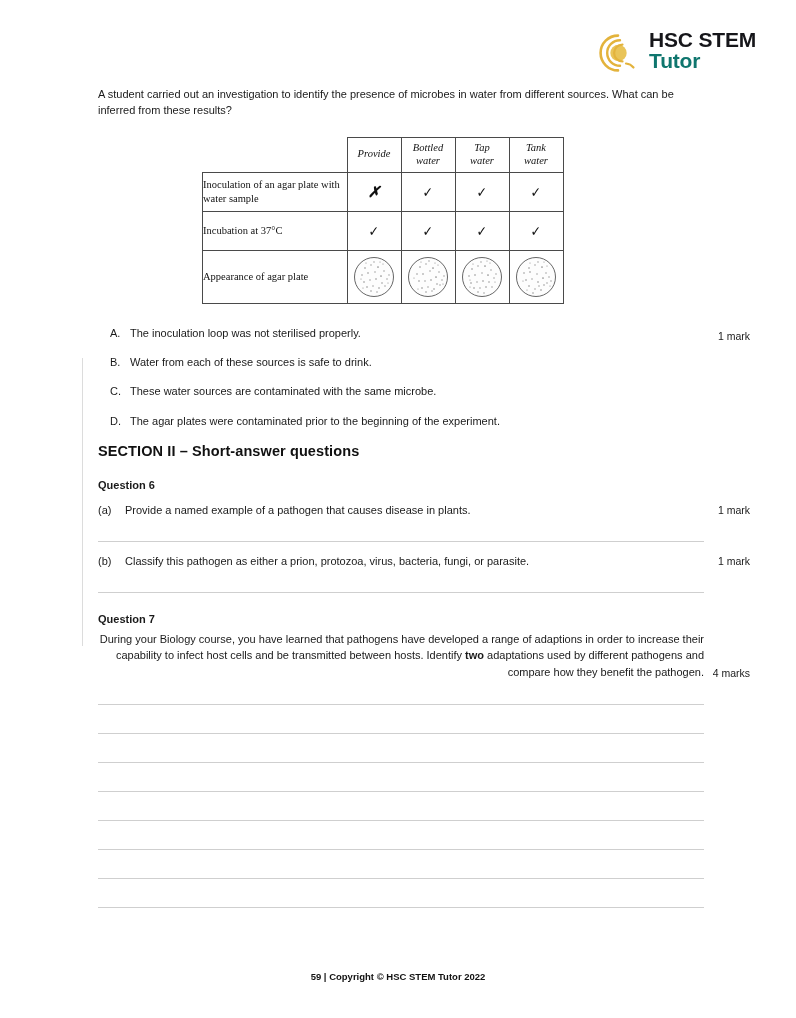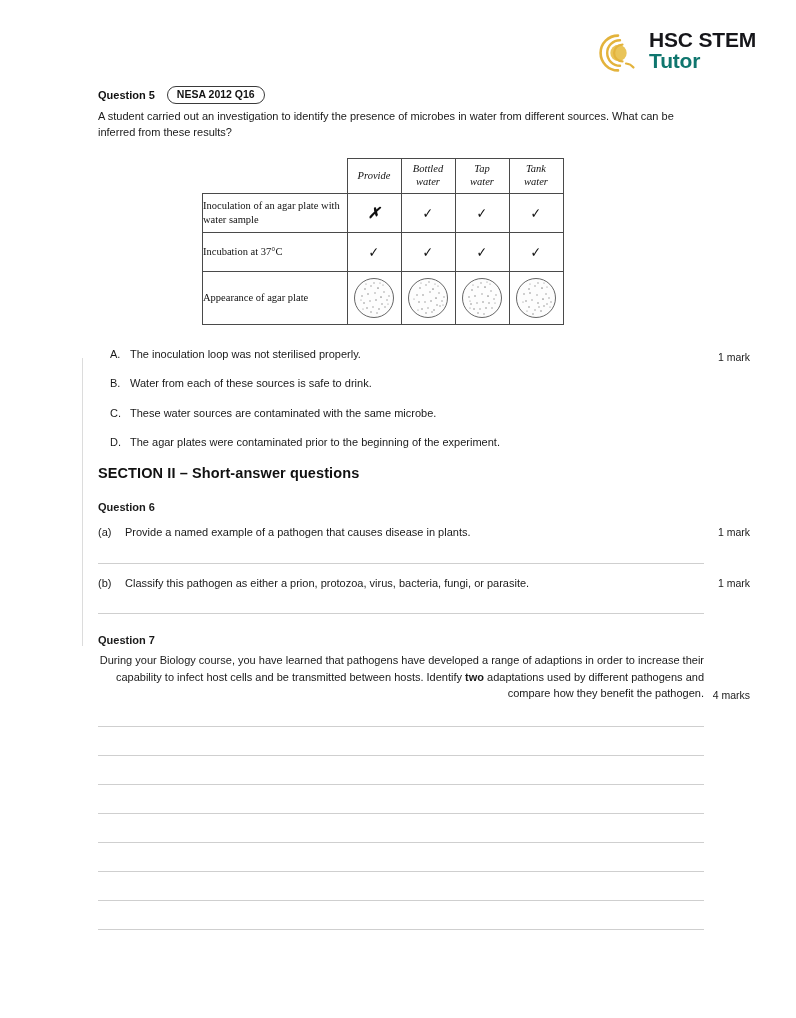--- a/index.html
+++ b/index.html
@@ -273,24 +273,20 @@
       <path d="M33 34.5 A11 11 0 0 1 40.5 38.5" fill="none" stroke="#e3b33c" stroke-width="2.2" stroke-linecap="round"></path>
     </svg>
     <div class="logo-words">
       <span class="logo-line1">HSC STEM</span>
       <span class="logo-line2">Tutor</span>
     </div>
   </div>
 
   <div class="content">
 
-    <div class="q-head-row">
-      <span class="q-label">Question 5</span>
-      <span class="nesa-badge">NESA 2012 Q16</span>
-    </div>
     <p class="q-body">A student carried out an investigation to identify the presence of microbes in water from different sources.  What can be inferred from these results?</p>
 
     <div class="table-wrap">
       <table class="results">
         <thead>
           <tr>
             <th class="corner-cell"></th>
             <th class="col-head">
               <span>Provide</span>
             </th>
@@ -536,14 +532,19 @@
       <div class="ruled-line"></div>
       <div class="ruled-line"></div>
       <div class="ruled-line"></div>
       <div class="ruled-line"></div>
       <div class="ruled-line"></div>
       <div class="ruled-line"></div>
     </div>
 
   </div>
 
+  <div class="footer">
+    <span>59</span>
+    <span>|</span>
+    <span>Copyright © HSC STEM Tutor 2022</span>
+  </div>
 
 </div>
 
 </body></html>

